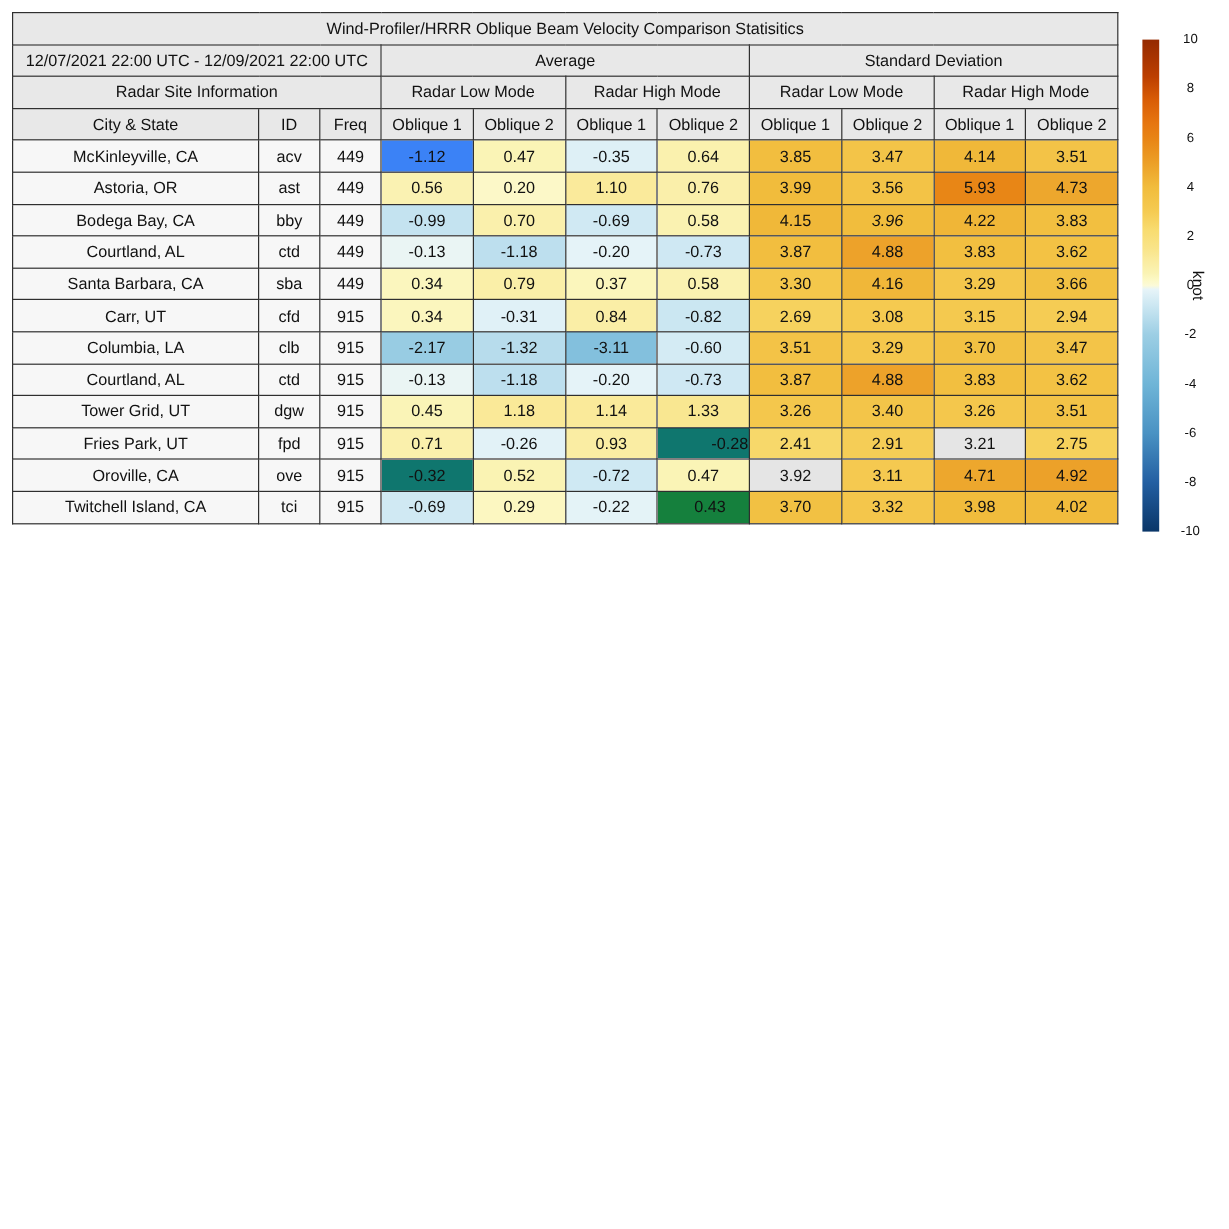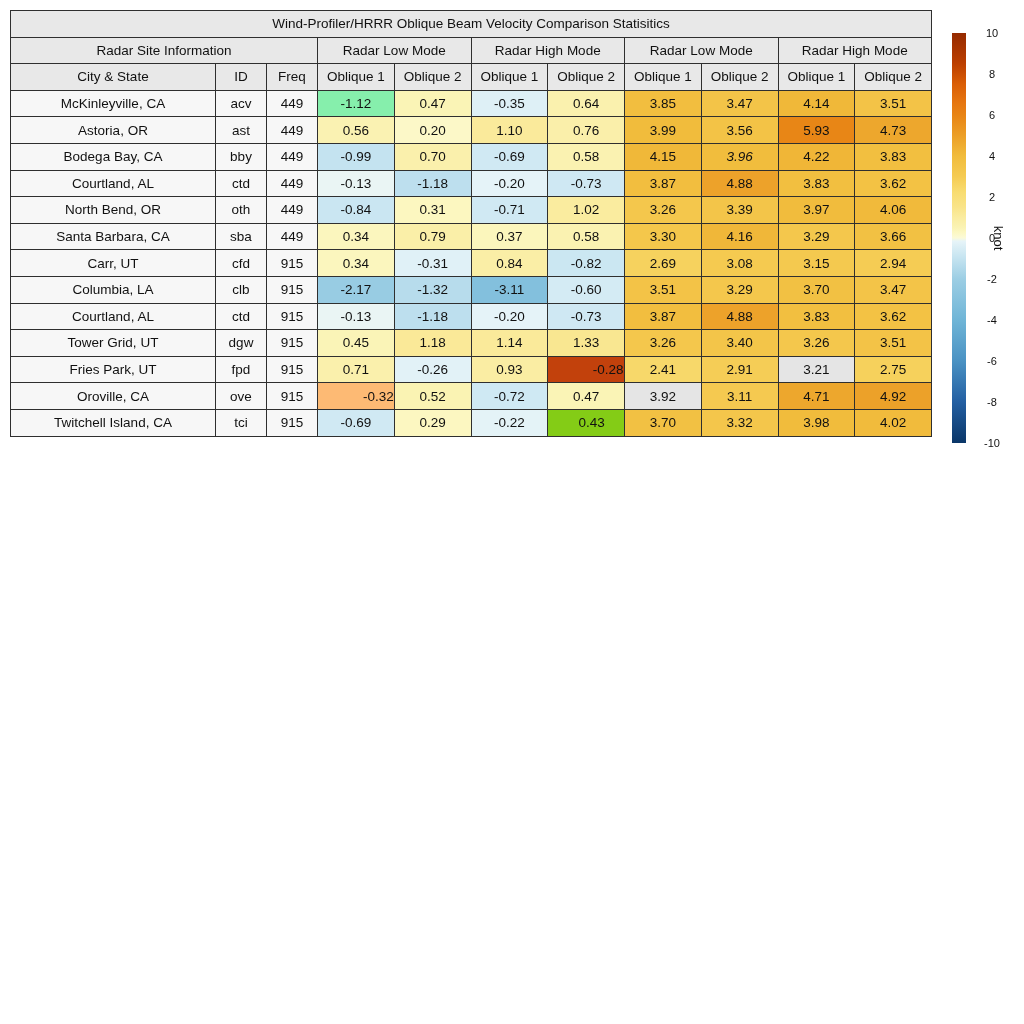--- a/index.html
+++ b/index.html
@@ -41,20 +41,25 @@
         <col>
         <col>
         <col>
         <col>
     </colgroup>
     <tbody>
       <tr>
         <td class="hdr" colspan="11">Wind-Profiler/HRRR Oblique Beam Velocity Comparison Statisitics</td>
       </tr>
       <tr>
+        <td class="hdr" colspan="3">12/07/2021 22:00 UTC - 12/09/2021 22:00 UTC</td>
+        <td class="hdr" colspan="4">Average</td>
+        <td class="hdr" colspan="4">Standard Deviation</td>
+      </tr>
+      <tr>
         <td class="hdr" colspan="3">Radar Site Information</td>
         <td class="hdr" colspan="2">Radar Low Mode</td>
         <td class="hdr" colspan="2">Radar High Mode</td>
         <td class="hdr" colspan="2">Radar Low Mode</td>
         <td class="hdr" colspan="2">Radar High Mode</td>
       </tr>
       <tr>
         <td class="hdr">City &amp; State</td>
         <td class="hdr">ID</td>
         <td class="hdr">Freq</td>
@@ -66,21 +71,21 @@
         <td class="hdr">Oblique 2</td>
         <td class="hdr">Oblique 1</td>
         <td class="hdr">Oblique 2</td>
       </tr>
     </tbody>
     <tbody id="data-rows">
         <tr>
           <td class="info">McKinleyville, CA</td>
           <td class="info">acv</td>
           <td class="info">449</td>
-          <td style="background: #86efac;">-1.12</td>
+          <td style="background: #3b82f6;">-1.12</td>
           <td style="background: rgb(250, 244, 182);">0.47</td>
           <td style="background: rgb(222, 240, 246);">-0.35</td>
           <td style="background: rgb(250, 241, 174);">0.64</td>
           <td style="background: rgb(242, 190, 63);">3.85</td>
           <td style="background: rgb(243, 196, 72);">3.47</td>
           <td style="background: rgb(240, 184, 57);">4.14</td>
           <td style="background: rgb(243, 195, 71);">3.51</td>
         </tr>
         <tr>
           <td class="info">Astoria, OR</td>
@@ -115,33 +120,20 @@
           <td style="background: rgb(234, 245, 244);">-0.13</td>
           <td style="background: rgb(189, 223, 238);">-1.18</td>
           <td style="background: rgb(229, 243, 248);">-0.20</td>
           <td style="background: rgb(207, 232, 243);">-0.73</td>
           <td style="background: rgb(242, 190, 63);">3.87</td>
           <td style="background: rgb(237, 162, 42);">4.88</td>
           <td style="background: rgb(242, 191, 64);">3.83</td>
           <td style="background: rgb(243, 194, 68);">3.62</td>
         </tr>
         <tr>
-          <td class="info">North Bend, OR</td>
-          <td class="info">oth</td>
-          <td class="info">449</td>
-          <td style="background: rgb(202, 230, 242);">-0.84</td>
-          <td style="background: rgb(252, 247, 192);">0.31</td>
-          <td style="background: rgb(208, 233, 243);">-0.71</td>
-          <td style="background: rgb(250, 236, 159);">1.02</td>
-          <td style="background: rgb(244, 199, 76);">3.26</td>
-          <td style="background: rgb(243, 197, 73);">3.39</td>
-          <td style="background: rgb(241, 188, 61);">3.97</td>
-          <td style="background: rgb(241, 186, 59);">4.06</td>
-        </tr>
-        <tr>
           <td class="info">Santa Barbara, CA</td>
           <td class="info">sba</td>
           <td class="info">449</td>
           <td style="background: rgb(251, 246, 190);">0.34</td>
           <td style="background: rgb(250, 239, 168);">0.79</td>
           <td style="background: rgb(251, 246, 188);">0.37</td>
           <td style="background: rgb(250, 242, 177);">0.58</td>
           <td style="background: rgb(244, 199, 75);">3.30</td>
           <td style="background: rgb(240, 183, 57);">4.16</td>
           <td style="background: rgb(244, 199, 76);">3.29</td>
@@ -199,47 +191,47 @@
           <td style="background: rgb(244, 199, 76);">3.26</td>
           <td style="background: rgb(243, 195, 71);">3.51</td>
         </tr>
         <tr>
           <td class="info">Fries Park, UT</td>
           <td class="info">fpd</td>
           <td class="info">915</td>
           <td style="background: rgb(250, 240, 172);">0.71</td>
           <td style="background: rgb(226, 242, 247);">-0.26</td>
           <td style="background: rgb(250, 237, 163);">0.93</td>
-          <td style="background: #c2410c; padding-left: 44px;">-0.28</td>
+          <td style="background: #0f766e; padding-left: 44px;">-0.28</td>
           <td style="background: rgb(247, 216, 106);">2.41</td>
           <td style="background: rgb(245, 205, 86);">2.91</td>
           <td style="background: #e5e5e5;">3.21</td>
           <td style="background: rgb(246, 209, 92);">2.75</td>
         </tr>
         <tr>
           <td class="info">Oroville, CA</td>
           <td class="info">ove</td>
           <td class="info">915</td>
-          <td style="background: #fdba74; text-align: right;">-0.32</td>
+          <td style="background: #0f766e;">-0.32</td>
           <td style="background: rgb(250, 243, 179);">0.52</td>
           <td style="background: rgb(207, 233, 243);">-0.72</td>
           <td style="background: rgb(250, 244, 182);">0.47</td>
           <td style="background: #e5e5e5; margin-top: 31px;">3.92</td>
           <td style="background: rgb(245, 201, 80);">3.11</td>
           <td style="background: rgb(237, 167, 45);">4.71</td>
           <td style="background: rgb(236, 161, 41);">4.92</td>
         </tr>
         <tr>
           <td class="info">Twitchell Island, CA</td>
           <td class="info">tci</td>
           <td class="info">915</td>
           <td style="background: rgb(208, 233, 243);">-0.69</td>
           <td style="background: rgb(252, 247, 193);">0.29</td>
           <td style="background: rgb(228, 243, 247);">-0.22</td>
-          <td style="background: #84cc16; padding-left: 11px;">0.43</td>
+          <td style="background: #15803d; padding-left: 11px;">0.43</td>
           <td style="background: rgb(242, 193, 67);">3.70</td>
           <td style="background: rgb(244, 198, 75);">3.32</td>
           <td style="background: rgb(241, 188, 60);">3.98</td>
           <td style="background: rgb(241, 187, 60);">4.02</td>
         </tr>
       </tbody>
   </table>
 
   <div class="colorbar-wrap">
     <div class="colorbar" id="cb-gradient" style="background: linear-gradient(rgb(149, 42, 0) 0%, rgb(188, 63, 0) 7.5%, rgb(218, 94, 6) 12.5%, rgb(230, 118, 16) 17%, rgb(232, 132, 21) 20%, rgb(236, 159, 39) 25%, rgb(241, 188, 60) 30%, rgb(245, 203, 82) 35%, rgb(248, 220, 112) 38.75%, rgb(249, 228, 137) 42.5%, rgb(250, 236, 160) 45%, rgb(250, 243, 180) 47.5%, rgb(252, 248, 196) 48.75%, rgb(251, 250, 216) 50%, rgb(231, 244, 248) 50.75%, rgb(216, 237, 245) 52.5%, rgb(196, 227, 240) 55%, rgb(156, 206, 228) 60%, rgb(111, 181, 215) 70%, rgb(74, 146, 195) 80%, rgb(35, 95, 162) 90%, rgb(10, 54, 104) 100%);"></div>

